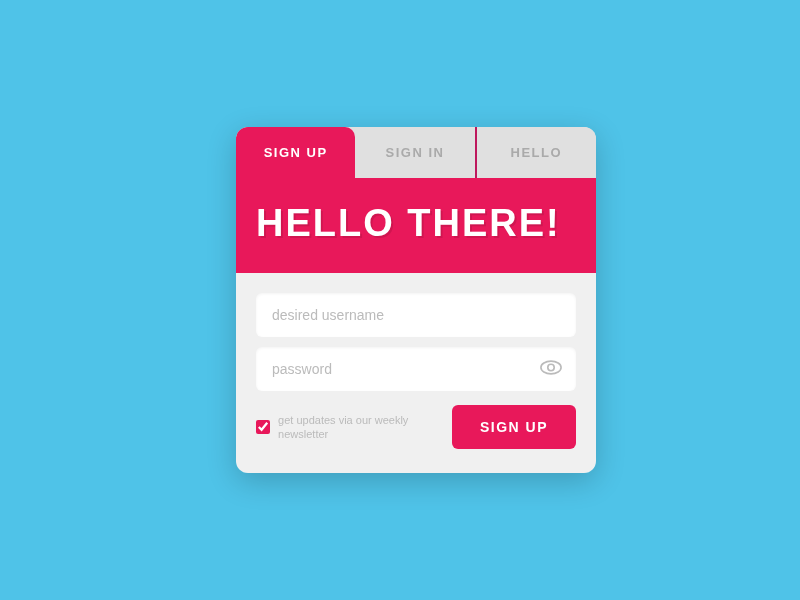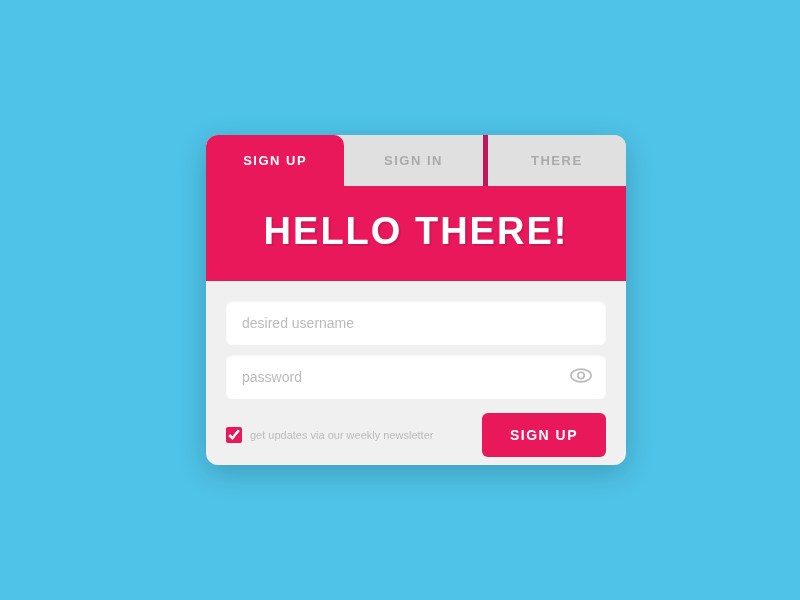--- a/index.html
+++ b/index.html
@@ -13,21 +13,21 @@
       height: 600px;
       background-color: #4fc3e8;
       display: flex;
       align-items: center;
       justify-content: center;
       font-family: 'Arial', sans-serif;
       overflow: hidden;
     }
 
     .modal {
-      width: 420px;
+      width: 360px;
       border-radius: 12px;
       overflow: hidden;
       box-shadow: 0 8px 30px rgba(0,0,0,0.2);
       margin-left: 32px;
     }
 
     .tabs {
       display: flex;
       background-color: #e0e0e0;
     }
@@ -35,52 +35,51 @@
     .tab {
       flex: 1;
       padding: 18px 10px;
       text-align: center;
       font-size: 13px;
       font-weight: 700;
       letter-spacing: 1.5px;
       cursor: pointer;
       color: #aaa;
       background-color: #e0e0e0;
-      border-right: 5px solid #be185d;
+      border-right: 2px solid #be185d;
       user-select: none;
     }
 
     .tab:last-child {
       border-right: none;
     }
 
     .tab.active {
       background-color: #e8185a;
       color: #fff;
       border-right: none;
       border-radius: 10px 10px 0 0;
     }
 
     .header {
       background-color: #e8185a;
       padding: 24px 20px 28px;
-      text-align: center;
     }
 
     .header h1 {
       color: #fff;
       font-size: 38px;
       font-weight: 900;
       letter-spacing: 2px;
       text-shadow: 2px 2px 0px rgba(0,0,0,0.1);
     }
 
     .body {
       background-color: #f0f0f0;
-      padding: 20px 20px 8px;
+      padding: 20px 20px 24px;
     }
 
     .form-group {
       margin-bottom: 10px;
       position: relative;
     }
 
     .form-input {
       width: 100%;
       padding: 14px 16px;
@@ -167,21 +166,21 @@
     }
   </style>
 </head>
 <body>
 
 <div class="modal">
 
   <div class="tabs">
     <div class="tab active">SIGN UP</div>
     <div class="tab">SIGN IN</div>
-    <div class="tab">THERE</div>
+    <div class="tab">HELLO</div>
   </div>
 
   <div class="header">
     <h1>HELLO THERE!</h1>
   </div>
 
   <div class="body">
 
     <div class="form-group">
       <input class="form-input" type="text" placeholder="desired username" style="">

